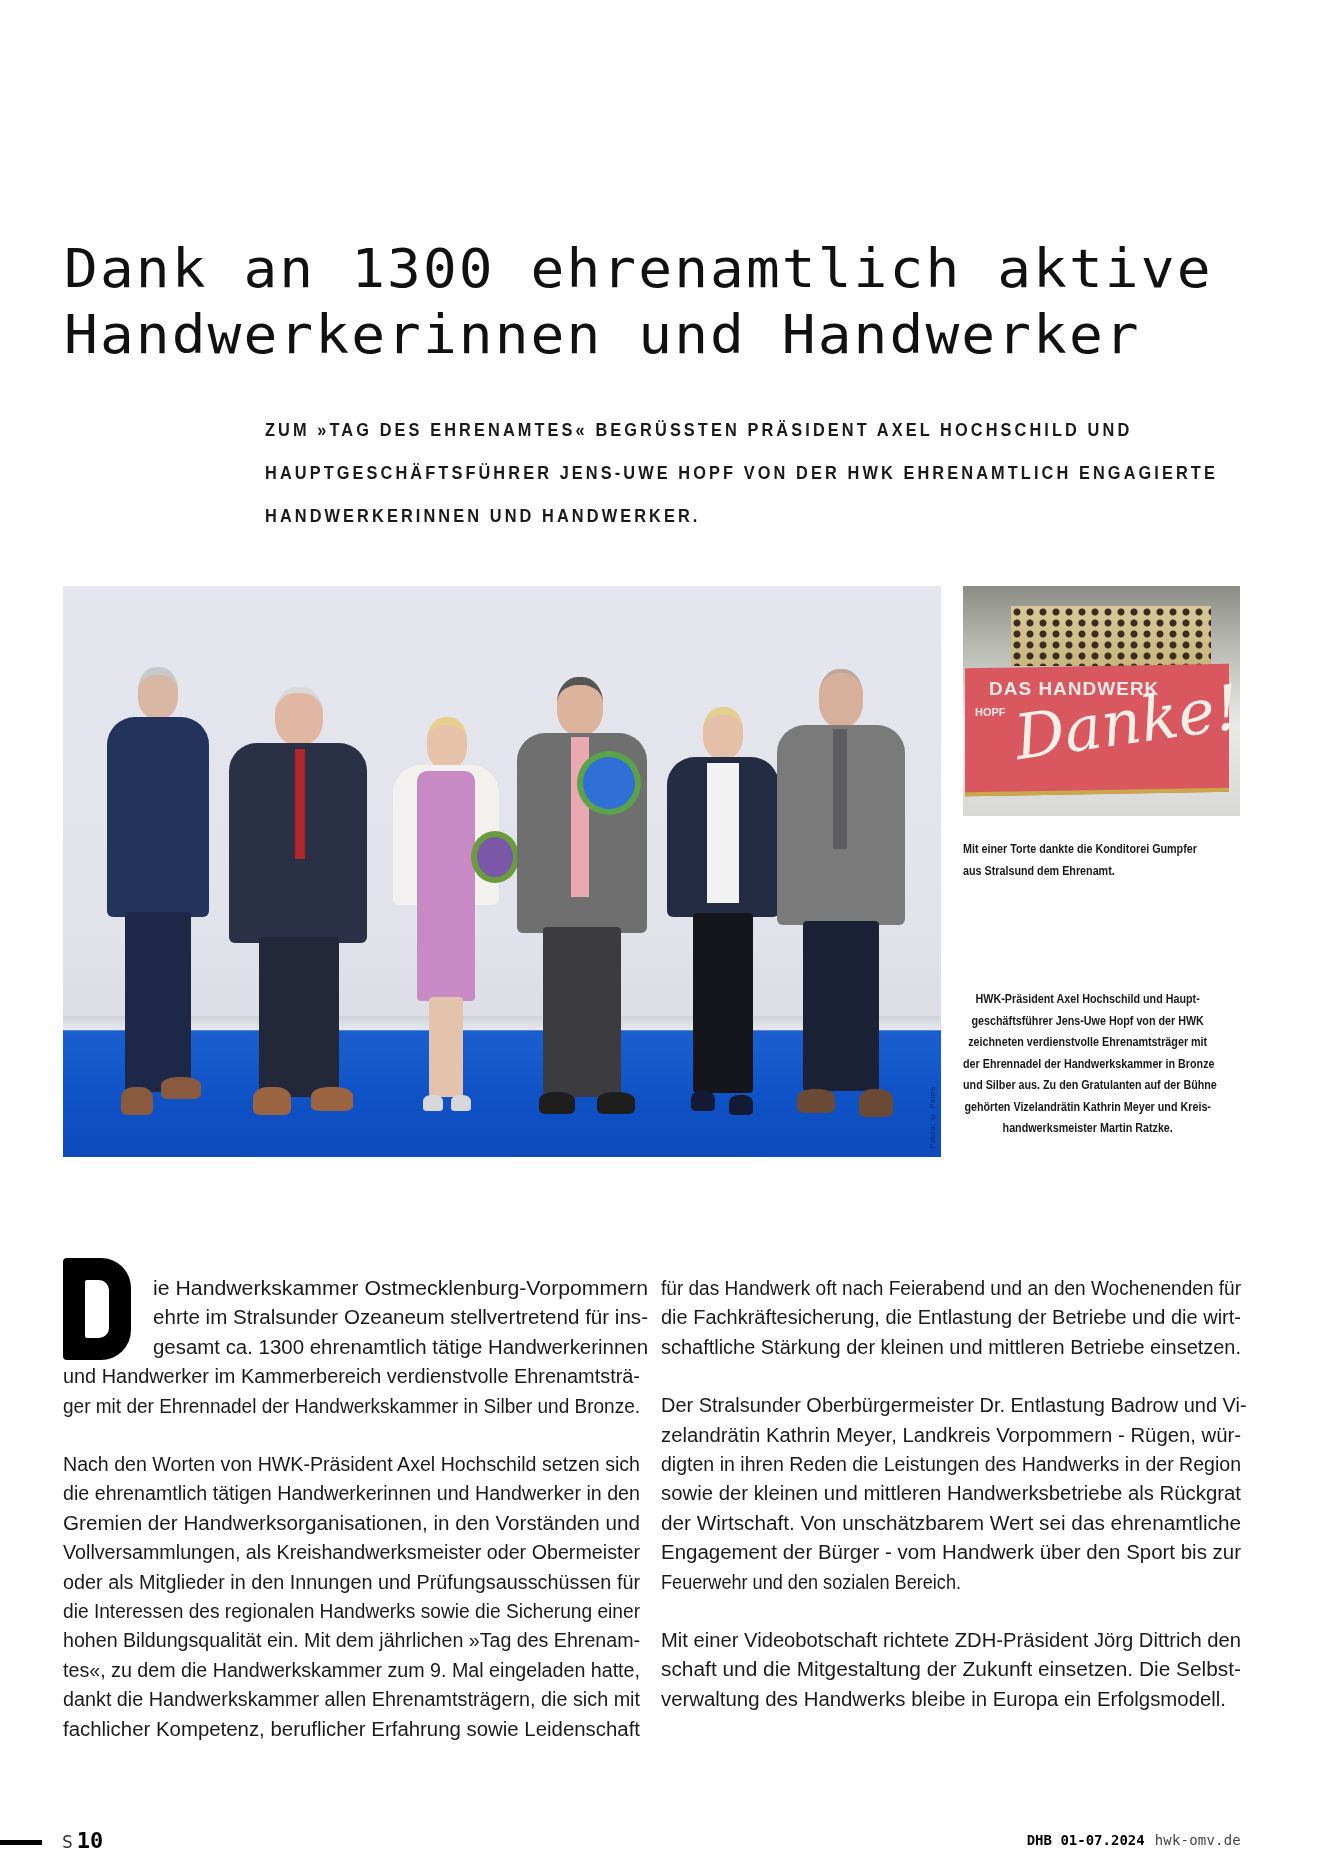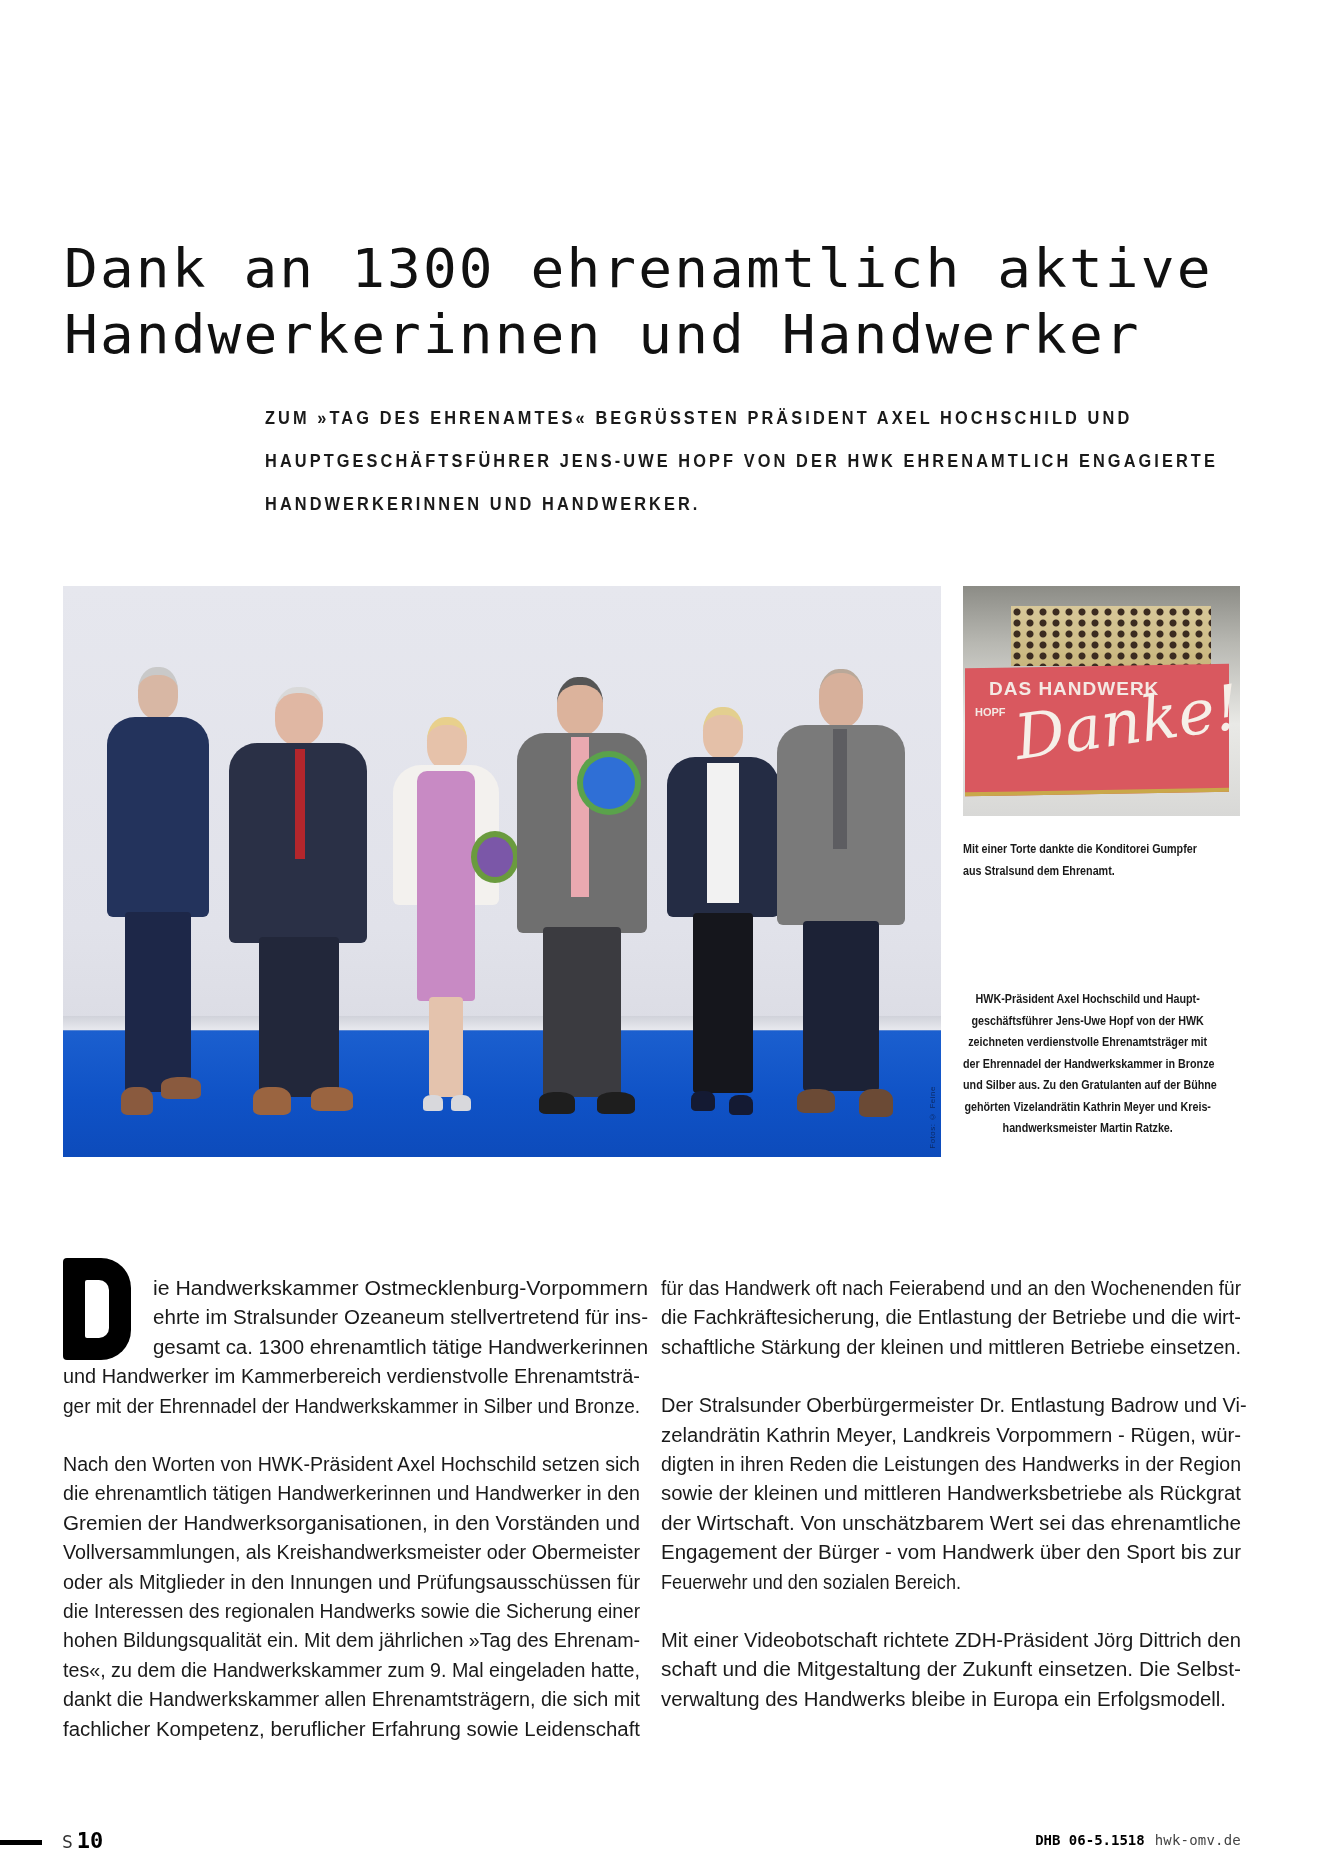--- a/index.html
+++ b/index.html
@@ -9,21 +9,21 @@
     .headline {
       position: absolute; left: 64px; top: 236px; width: 1220px;
       font-family: "DejaVu Sans Mono", monospace;
       font-size: 54px; line-height: 66px; font-weight: normal;
       letter-spacing: 2px; color: #111;
       transform: scaleX(1.04); transform-origin: left top;
     }
     .headline span { display: block; white-space: nowrap; }
 
     .subhead {
-      position: absolute; left: 265px; top: 396px; width: 1000px;
+      position: absolute; left: 265px; top: 408px; width: 1000px;
       font-family: "Liberation Sans", sans-serif;
       font-size: 19px; font-weight: bold; line-height: 43px;
       letter-spacing: 3.6px; color: #1a1a1a; text-transform: uppercase;
     }
     .subhead span { display: block; white-space: nowrap; transform: scaleX(0.86); transform-origin: left center; }
 
     .photo-main {
       position: absolute; left: 63px; top: 586px; width: 878px; height: 571px;
       overflow: hidden;
       background: linear-gradient(180deg, #e6e7ee 0%, #e1e2ea 60%, #dcdde5 76%, #d4d6de 77.5%, #1b5fcf 78%, #0f52c6 90%, #0d4bbb 100%);
@@ -263,14 +263,14 @@
     <span class="line" style="display: block; transform: scaleX(1.0434); width: 555.859px;">schaft und die Mitgestaltung der Zukunft einsetzen. Die Selbst-</span>
     <span class="line" style="display: block; transform: scaleX(1.0185); width: 554.75px;">verwaltung des Handwerks bleibe in Europa ein Erfolgsmodell.</span>
   </div>
 </div>
 
 <div class="footer-rule"></div>
 <div class="footer-page">
   <span>S</span><b>10</b>
 </div>
 <div class="footer-right">
-  <b>DHB 06-5.1518</b><span class="site">hwk-omv.de</span>
+  <b>DHB 01-07.2024</b><span class="site">hwk-omv.de</span>
 </div>
 
 </body></html>

